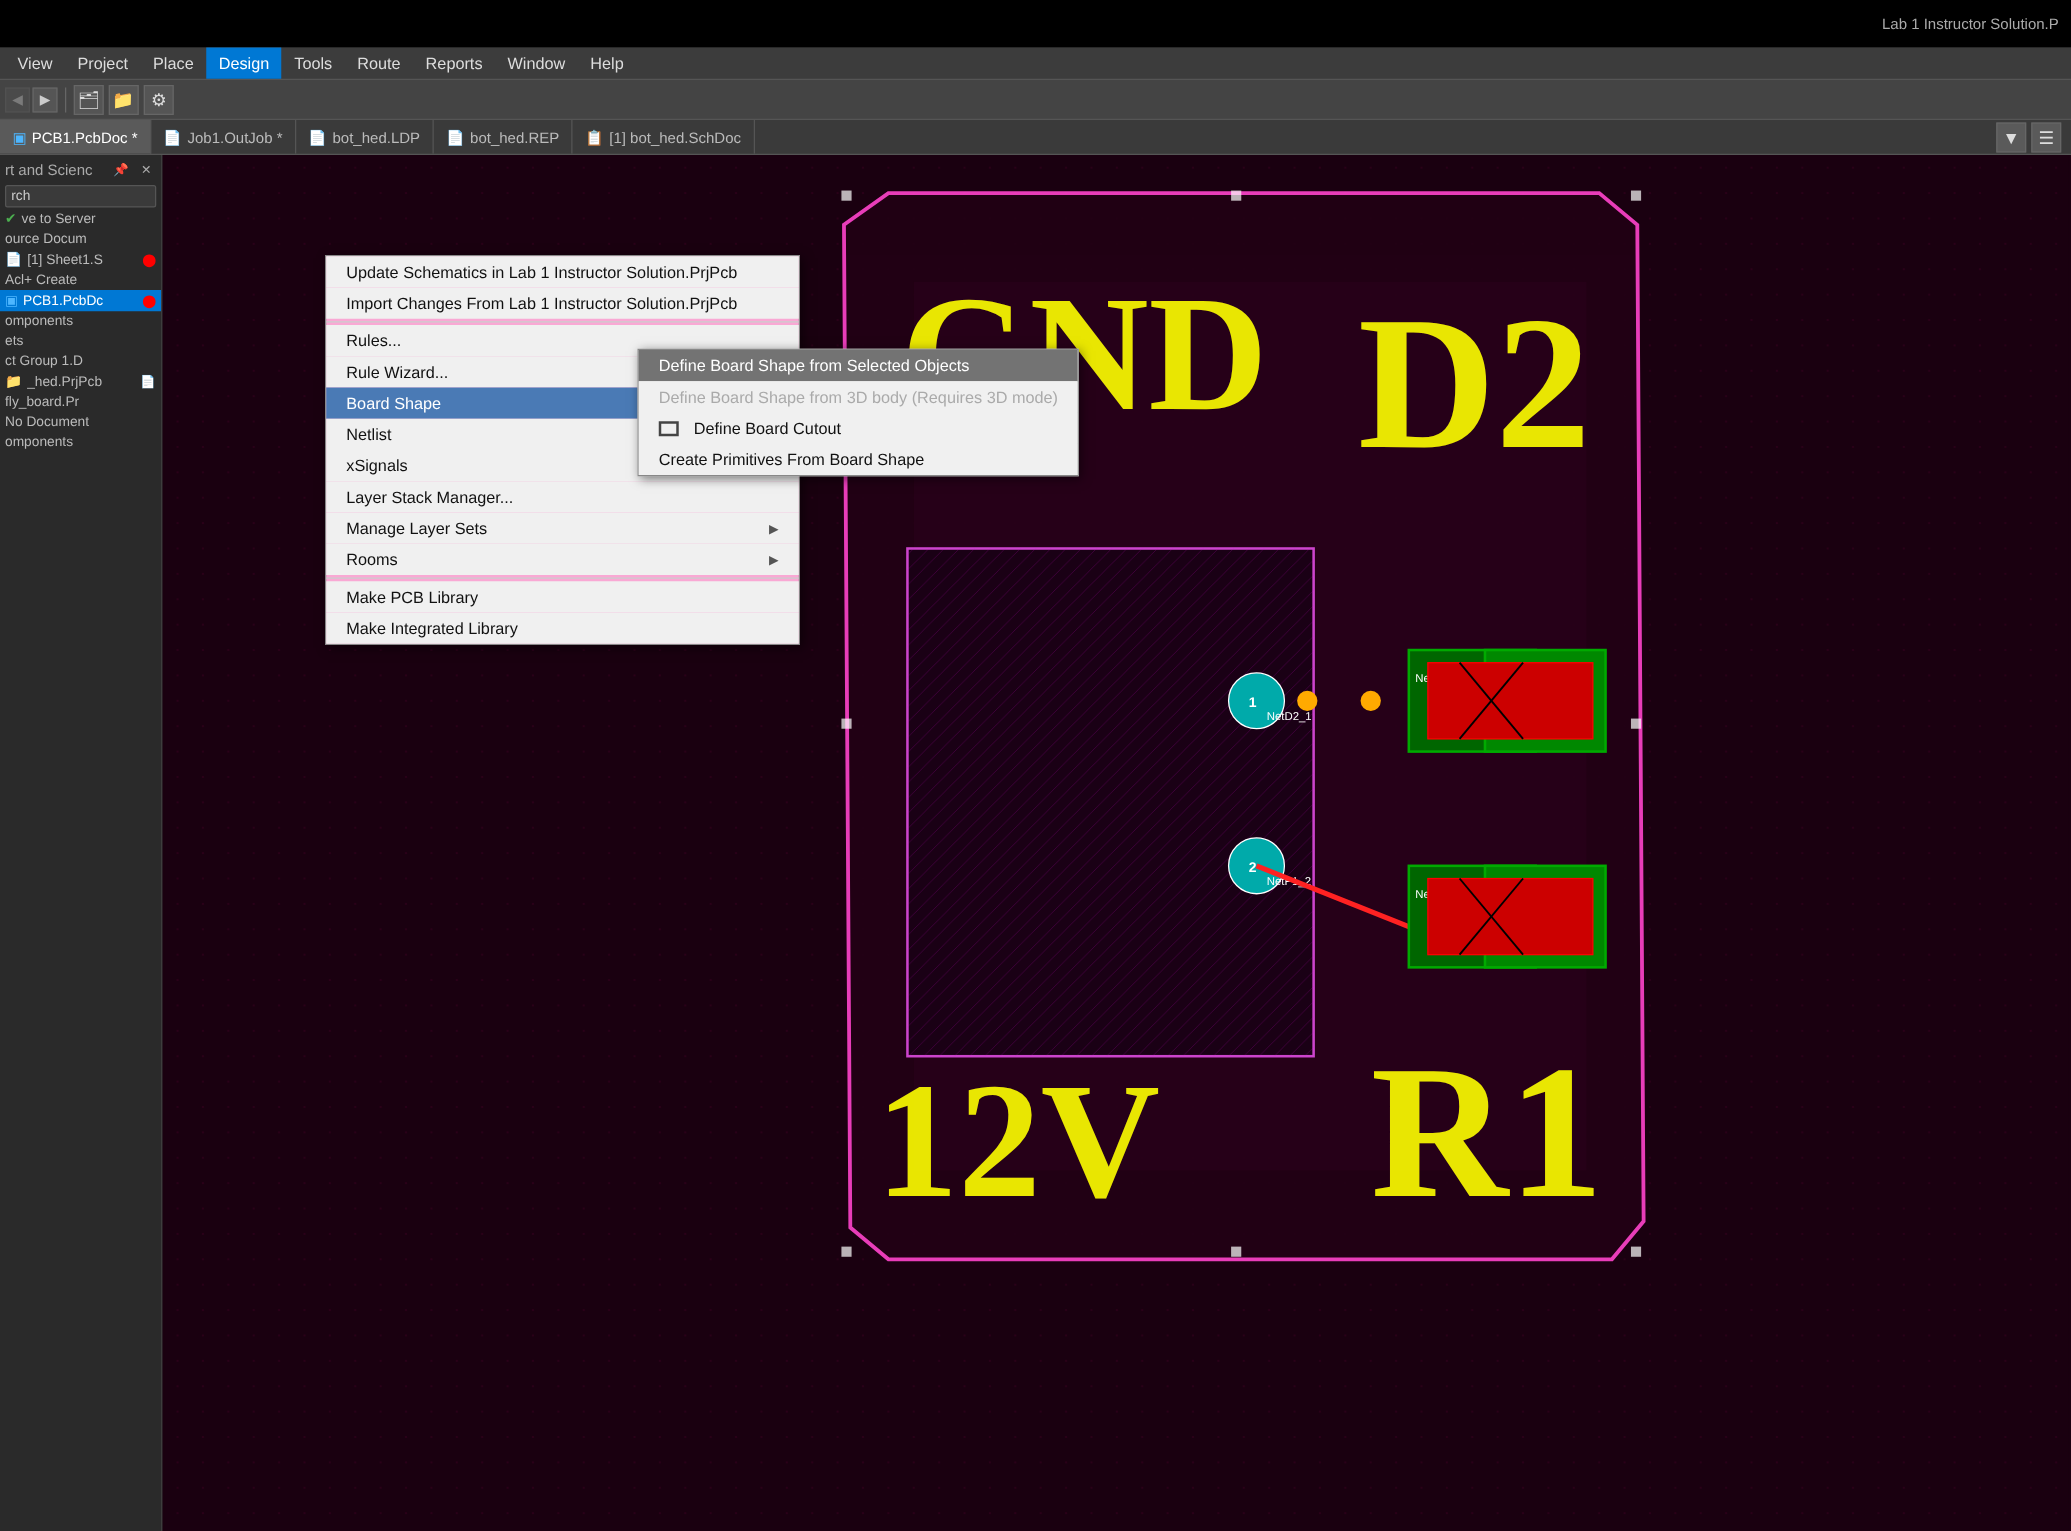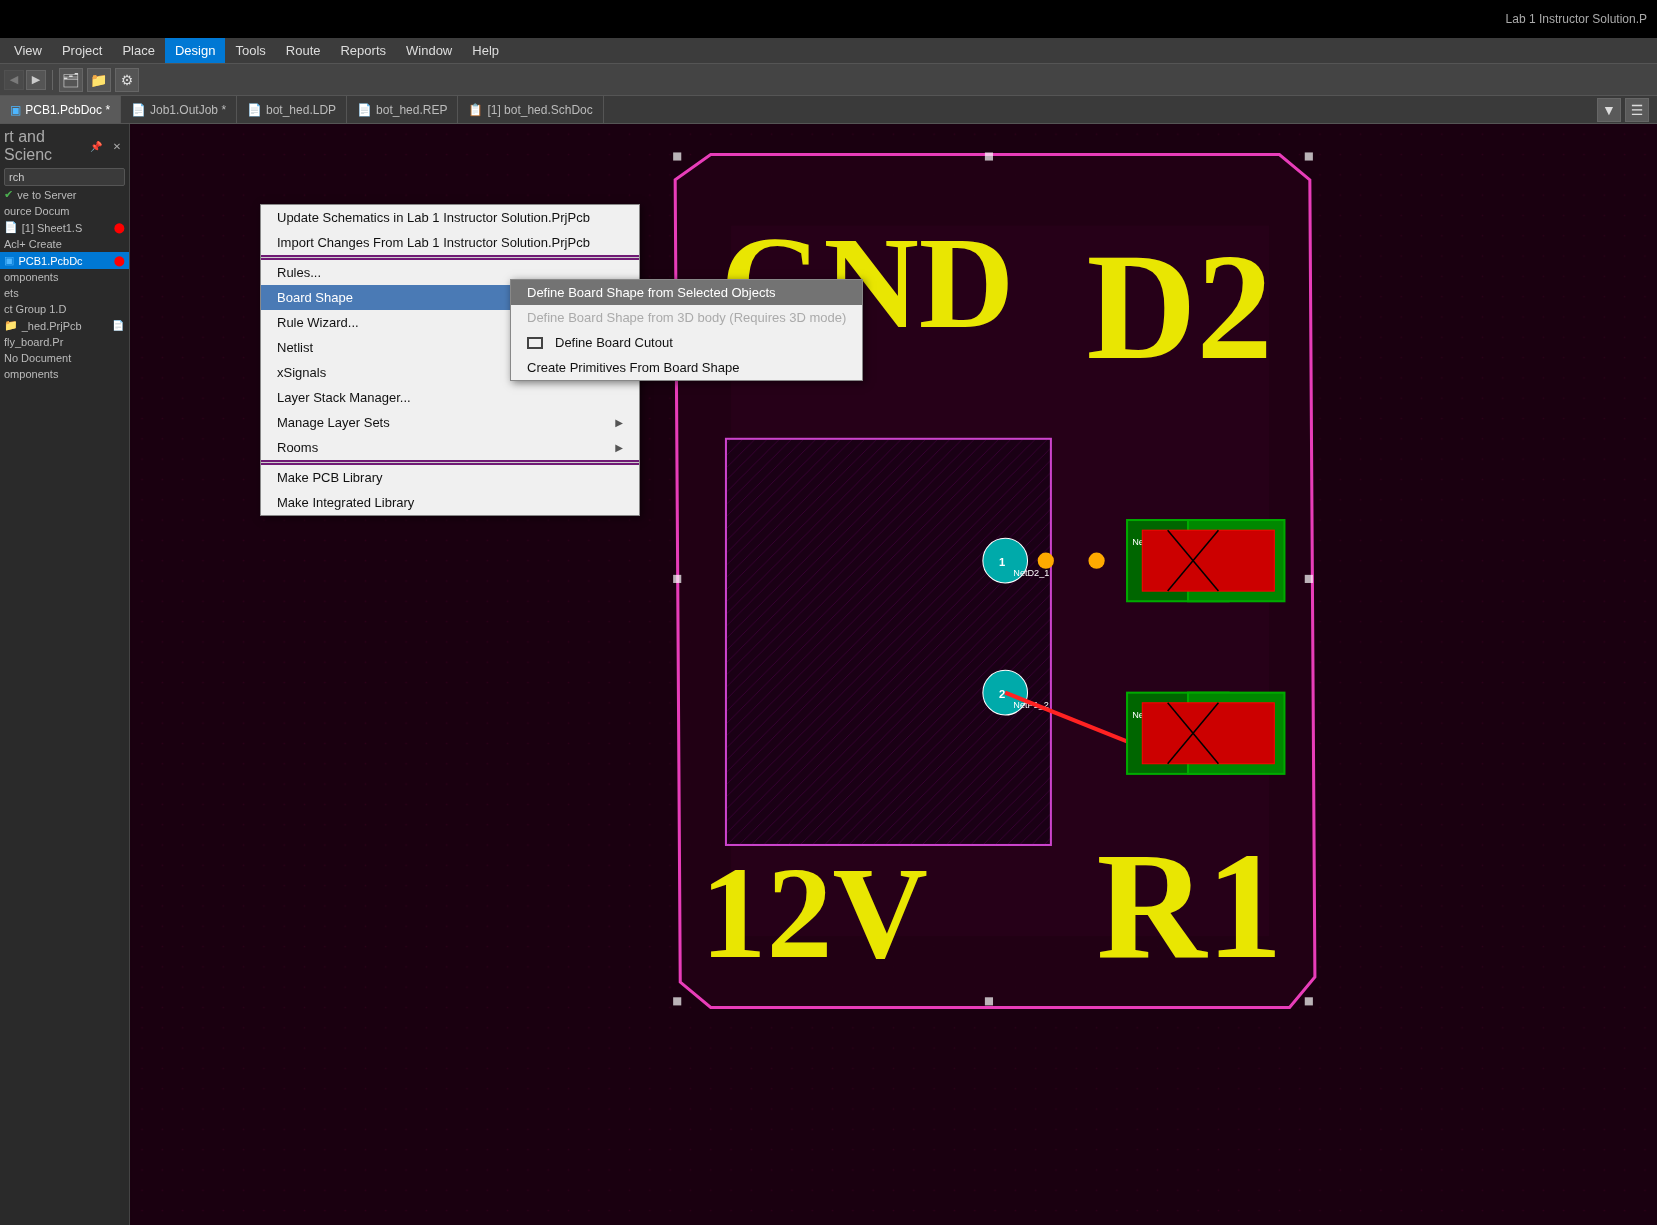--- a/index.html
+++ b/index.html
@@ -95,21 +95,21 @@
       display: flex;
       flex-direction: column;
     }
     .left-panel-header {
       display: flex;
       align-items: center;
       padding: 4px;
       gap: 4px;
     }
     .panel-title {
-      font-size: 16px;
+      font-size: 12px;
       color: #aaa;
       flex: 1;
     }
     .panel-btn {
       width: 16px;
       height: 16px;
       cursor: pointer;
       color: #aaa;
       display: flex;
       align-items: center;
@@ -152,21 +152,21 @@
       left: 0;
       width: 100%;
       height: 100%;
       z-index: 100;
       pointer-events: none;
     }
     .dropdown-menu {
       position: absolute;
       top: 80px;
       left: 130px;
-      background: #701a75;
+      background: #f9a8d4;
       border: 1px solid #888;
       box-shadow: 2px 2px 8px rgba(0,0,0,0.5);
       min-width: 380px;
       pointer-events: all;
       z-index: 200;
     }
     .dropdown-item {
       padding: 5px 16px;
       font-size: 13px;
       color: #111;
@@ -452,28 +452,28 @@
         <div class="dropdown-item">
           <span>Update Schematics in Lab 1 Instructor Solution.PrjPcb</span>
         </div>
         <div class="dropdown-item">
           <span>Import Changes From Lab 1 Instructor Solution.PrjPcb</span>
         </div>
         <div class="dropdown-separator"></div>
         <div class="dropdown-item">
           <span>Rules...</span>
         </div>
+        <div class="dropdown-item">
+          <span>Rule Wizard...</span>
+        </div>
         <div class="dropdown-item highlighted">
           <span>Board Shape</span>
           <span class="dropdown-arrow">▶</span>
         </div>
         <div class="dropdown-item">
-          <span>Rule Wizard...</span>
-        </div>
-        <div class="dropdown-item">
           <span>Netlist</span>
           <span class="dropdown-arrow" style="color:#555;">▶</span>
         </div>
         <div class="dropdown-item">
           <span>xSignals</span>
           <span class="dropdown-arrow" style="color:#555;">▶</span>
         </div>
         <div class="dropdown-item">
           <span>Layer Stack Manager...</span>
         </div>

